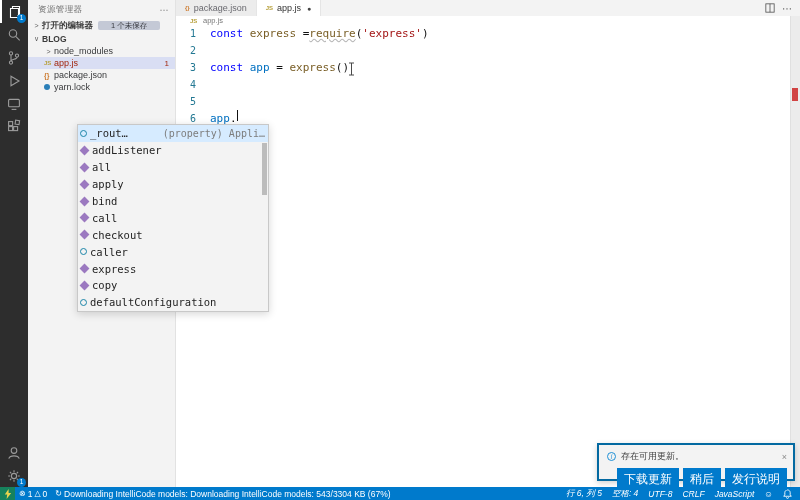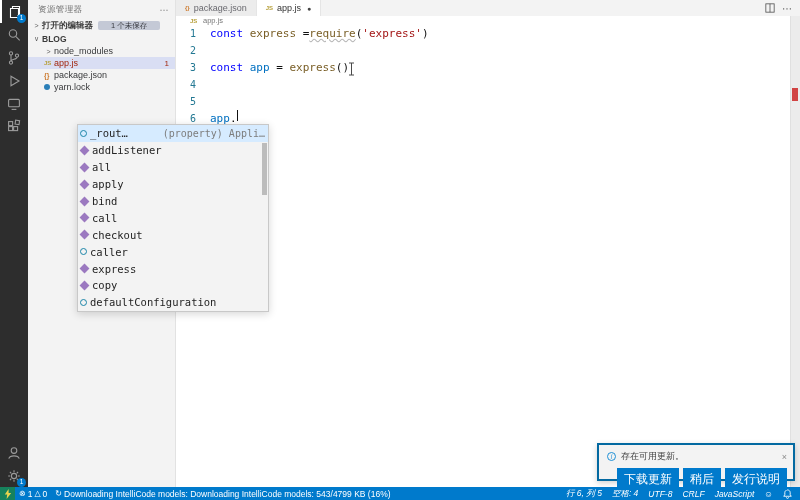--- a/index.html
+++ b/index.html
@@ -318,21 +318,21 @@
         </svg>
     </div>
     <div class="st-item">
       <span class="st-glyph">⊗</span>
       <span>1</span>
       <span class="st-glyph">△</span>
       <span>0</span>
     </div>
     <div class="st-item">
       <span class="st-glyph">↻</span>
-      <span class="st-task">Downloading IntelliCode models: Downloading IntelliCode models: 543/4799 KB (16%)</span>
+      <span class="st-task">Downloading IntelliCode models: Downloading IntelliCode models: 543/3304 KB (67%)</span>
     </div>
     <div class="st-right">
       <span class="st-item">行 6, 列 5</span>
       <span class="st-item">空格: 4</span>
       <span class="st-item">UTF-8</span>
       <span class="st-item">CRLF</span>
       <span class="st-item">JavaScript</span>
       <span class="st-item">☺</span>
       <span class="st-item">
         <svg class="bellsvg" width="9" height="10" viewBox="0 0 10 11">

